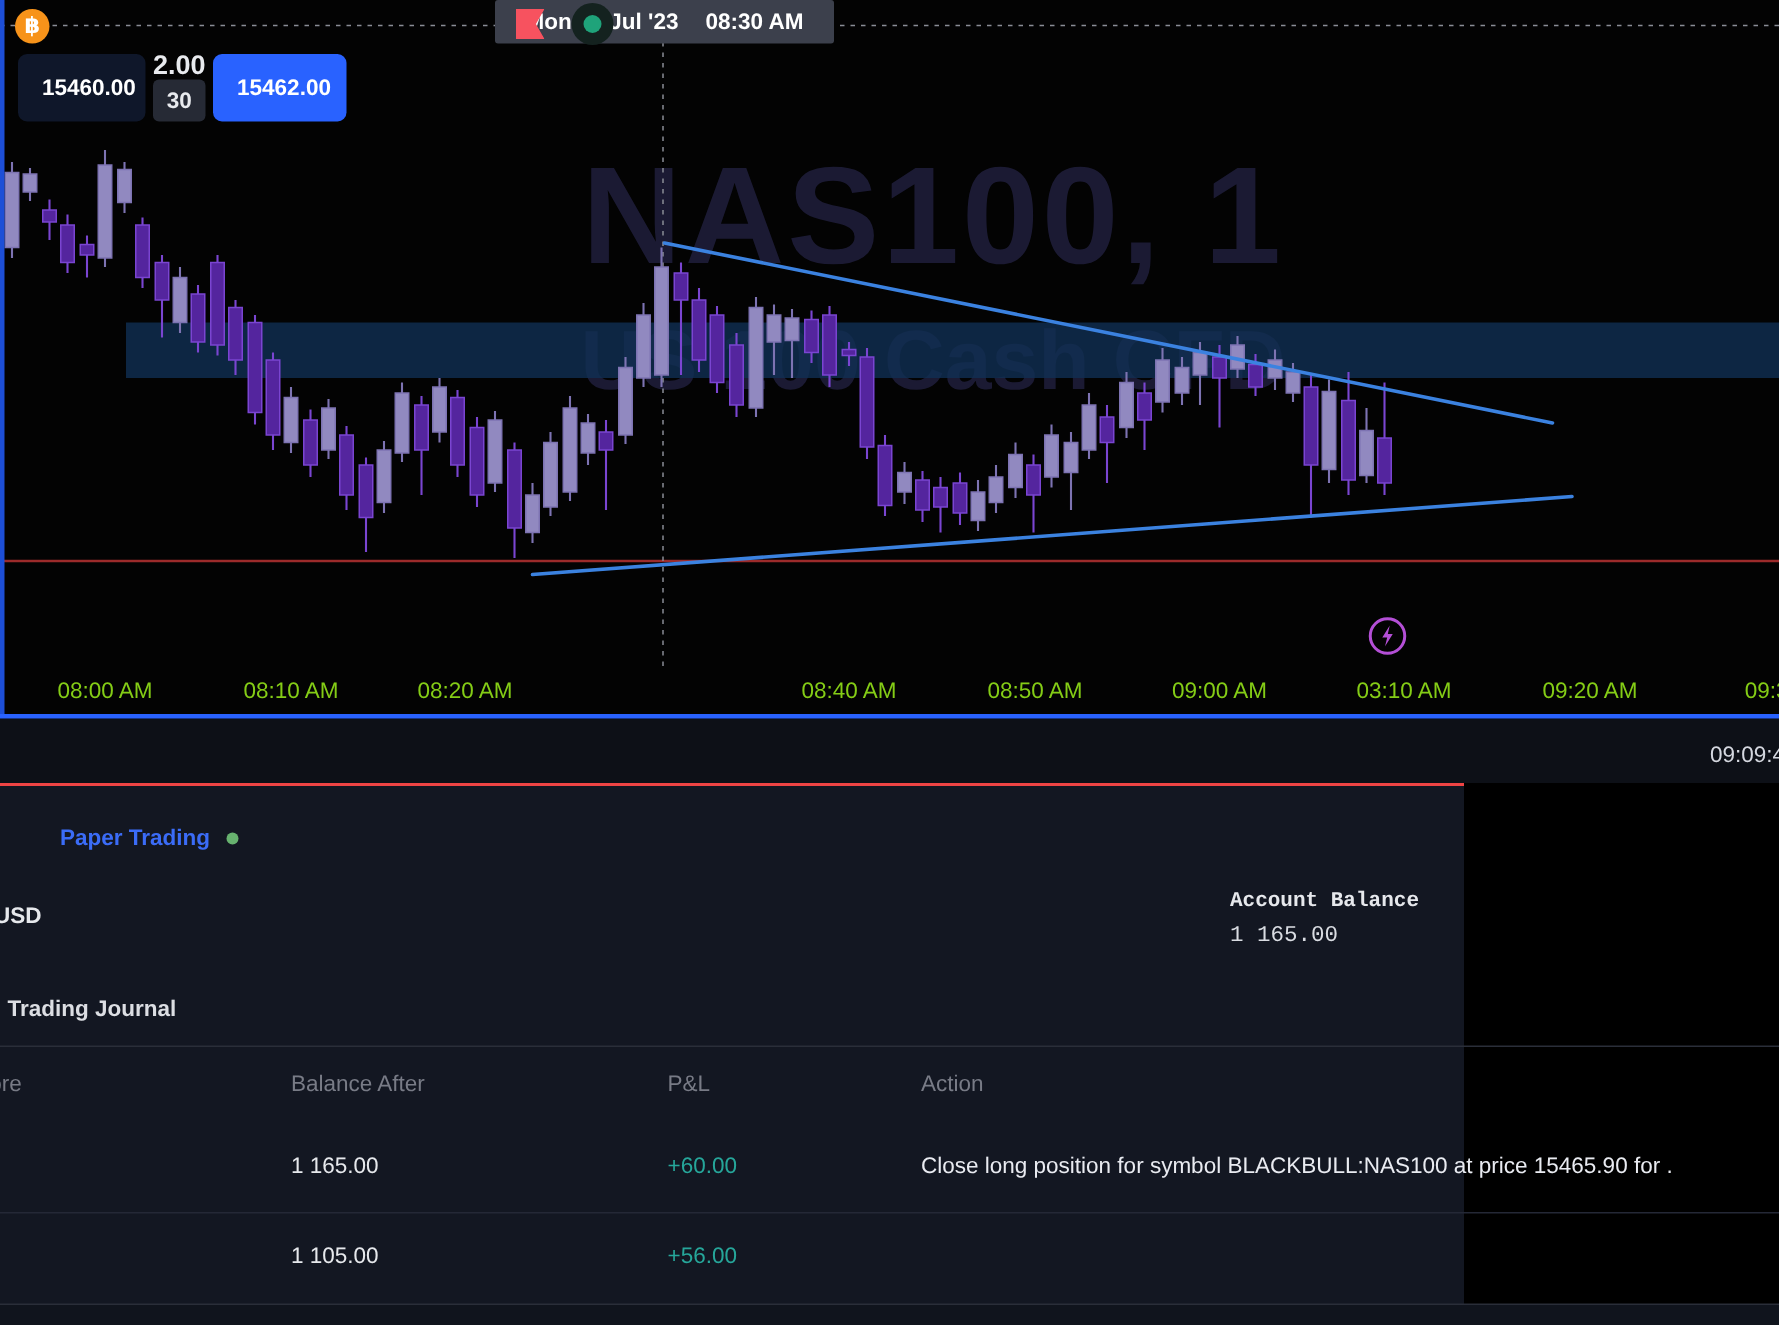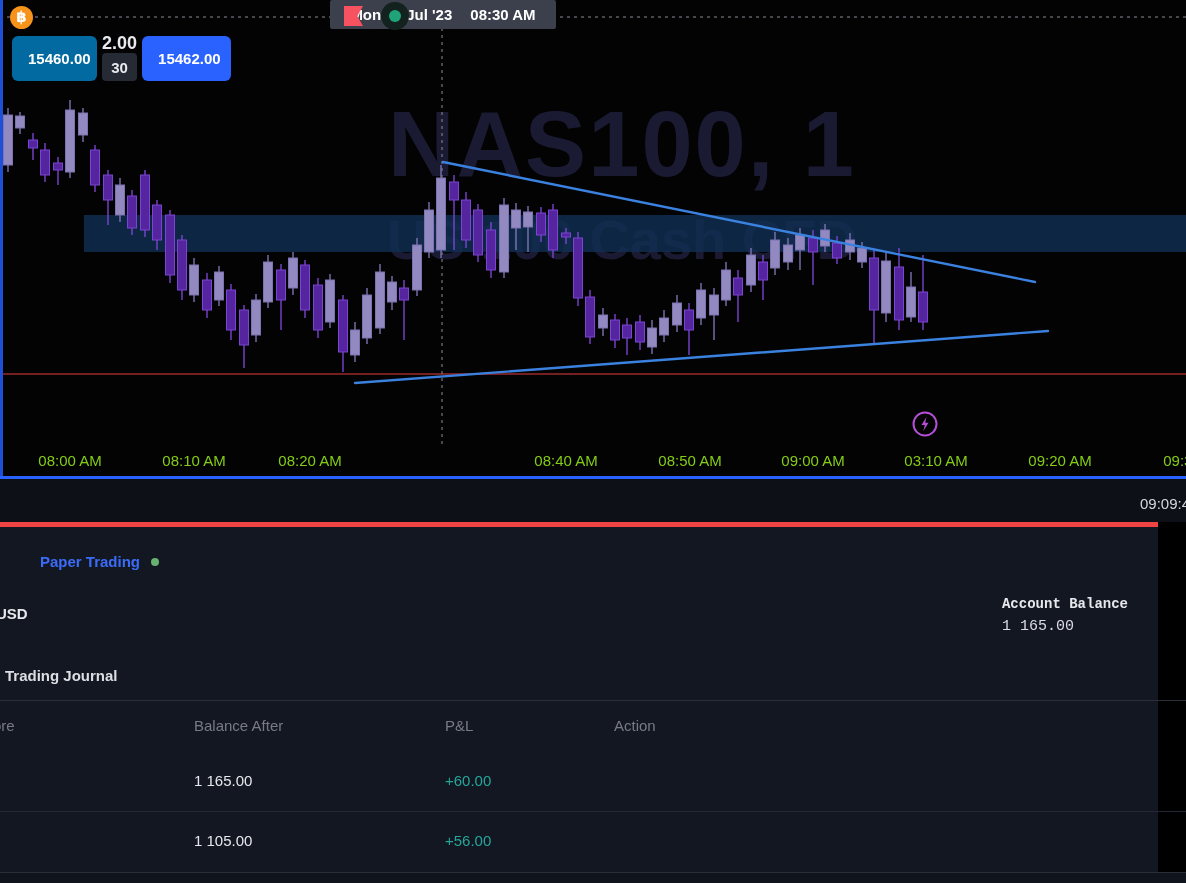--- a/index.html
+++ b/index.html
@@ -28,43 +28,43 @@
   .flag { position:absolute; left:344px; top:6px; width:19px; height:20px; background:#f7525f; z-index:6;
     clip-path:polygon(0 0,100% 0,70% 50%,100% 100%,0 100%); }
   .conn { position:absolute; left:381px; top:2px; width:28px; height:28px; border-radius:50%;
     background:#14221f; z-index:6; display:flex; align-items:center; justify-content:center; }
   .conn .dot { width:12px; height:12px; border-radius:50%; background:#1fa37a; }
 
   
   .orderbar { position:absolute; left:12px; top:36px; z-index:6; display:flex; align-items:flex-start; }
   .btn-sell,.btn-buy { height:45px; border-radius:6px; border:none; color:#fff; font-size:15px;
     font-weight:700; font-family:inherit; padding:0 16px; cursor:pointer; }
-  .btn-sell { background:#0369a1; width:85px; }
+  .btn-sell { background:#0f172a; width:85px; }
   .btn-buy  { background:#2962ff; width:89px; }
   .spread-col { display:flex; flex-direction:column; align-items:center; margin:0 5px; }
   .spread-val { color:#e8eaee; font-size:18px; font-weight:600; height:17px; line-height:15px; }
   .qty-box { width:35px; height:28px; background:#262a35; border-radius:4px; color:#e8eaee;
     font-size:15px; font-weight:600; display:flex; align-items:center; justify-content:center; cursor:pointer; }
 
   
   .time-axis { position:absolute; left:0; top:446px; width:1186px; height:30px; z-index:4; background:transparent; }
   .tick { position:absolute; top:6px; transform:translateX(-50%); color:#84cc16; font-size:15px; white-space:nowrap; }
   .axis-tooltip { position:absolute; left:330px; top:0px; width:226px; height:29px; background:#3c404c;
     border-radius:2px; z-index:5; display:flex; align-items:center; justify-content:center; gap:18px;
     color:#fff; font-size:15px; font-weight:700; white-space:nowrap; }
 
   .bolt-badge { position:absolute; left:911px; top:410px; width:28px; height:28px; z-index:4; cursor:pointer; }
 
   
   .under-strip { position:absolute; left:0; top:479px; width:1186px; height:43px; background:#0d1017; }
   .countdown { position:absolute; right:-4px; top:16px; color:#d4d7df; font-size:15px; white-space:nowrap; }
 
   
-  .panel { position:absolute; left:0; top:522px; width:1158px; height:361px; background:#131722;
-    border-top:5px solid #ef4444; }
+  .panel { position:absolute; left:0; top:522px; width:976px; height:361px; background:#131722;
+    border-top:2px solid #ef4444; }
   .broker-tab { position:absolute; left:40px; top:26px; color:#3b6cf7; font-size:15px; font-weight:600; cursor:pointer; }
   .live-dot { position:absolute; left:151px; top:31px; width:8px; height:8px; border-radius:50%; background:#67b26f; }
   .currency { position:absolute; left:-4px; top:78px; color:#e6e8ec; font-size:15px; font-weight:600; }
   .acct { position:absolute; right:30px; top:69px; text-align:left;font-family:Liberation Mono, monospace; }
   .acct-label { color:#e6e8ec; font-size:14px; font-weight:700; }
   .acct-value { color:#d9dce2; font-size:15px; margin-top:6px; }
   .journal-title { position:absolute; left:5px; top:140px; color:#dcdee3; font-size:15px; font-weight:600; }
   .div-line { position:absolute; left:0; width:1186px; height:1px; background:#2a2e39; }
   .thead { position:absolute; left:0; top:190px; width:1186px; height:24px; color:#787b86; font-size:15px; }
   .th,.td { position:absolute; white-space:nowrap; }
@@ -307,20 +307,21 @@
     <span class="th col-before">Balance Before</span>
     <span class="th col-after">Balance After</span>
     <span class="th col-pnl">P&amp;L</span>
     <span class="th col-action">Action</span>
   </div>
 
   <div id="journalRows">
       <div class="jrow" style="top: 245px;">
         <span class="td col-after bal">1 165.00</span>
         <span class="td col-pnl pnl">+60.00</span>
+        <span class="td col-action act">Close long position for symbol BLACKBULL:NAS100 at price 15465.90 for .</span>
       </div>
       <div class="jrow" style="top: 305px;">
         <span class="td col-after bal">1 105.00</span>
         <span class="td col-pnl pnl">+56.00</span>
       </div>
     </div>
   <div class="div-line" style="top:284px; background:#242836"></div>
   <div class="div-line" style="top:345px"></div>
   <div class="below-strip"></div>
 </div>

